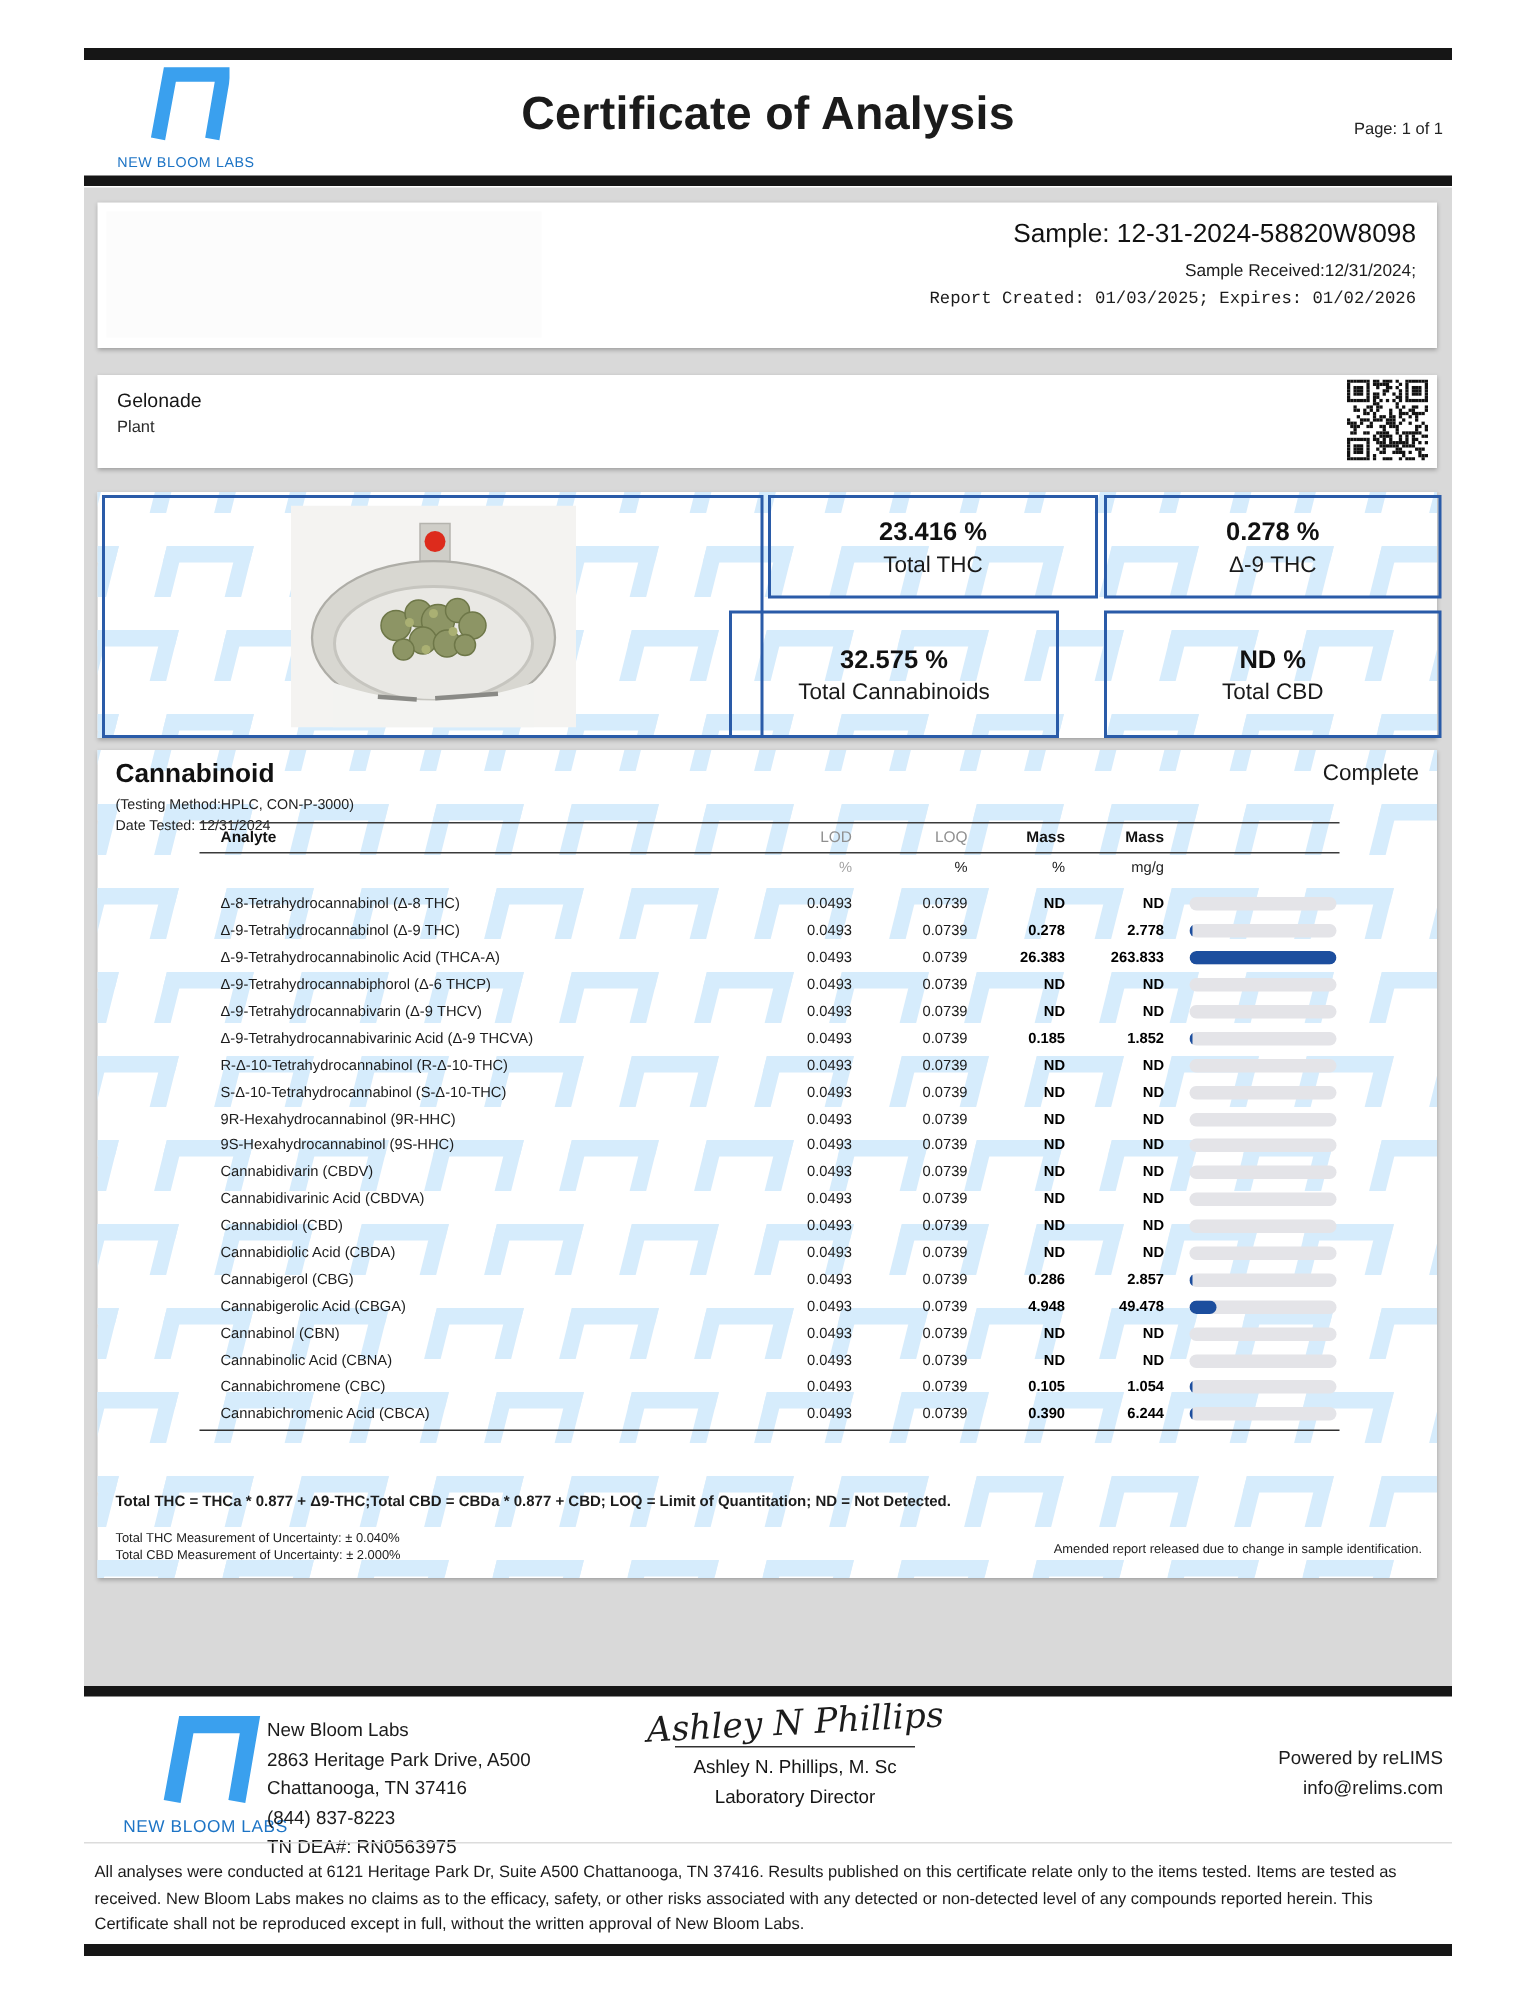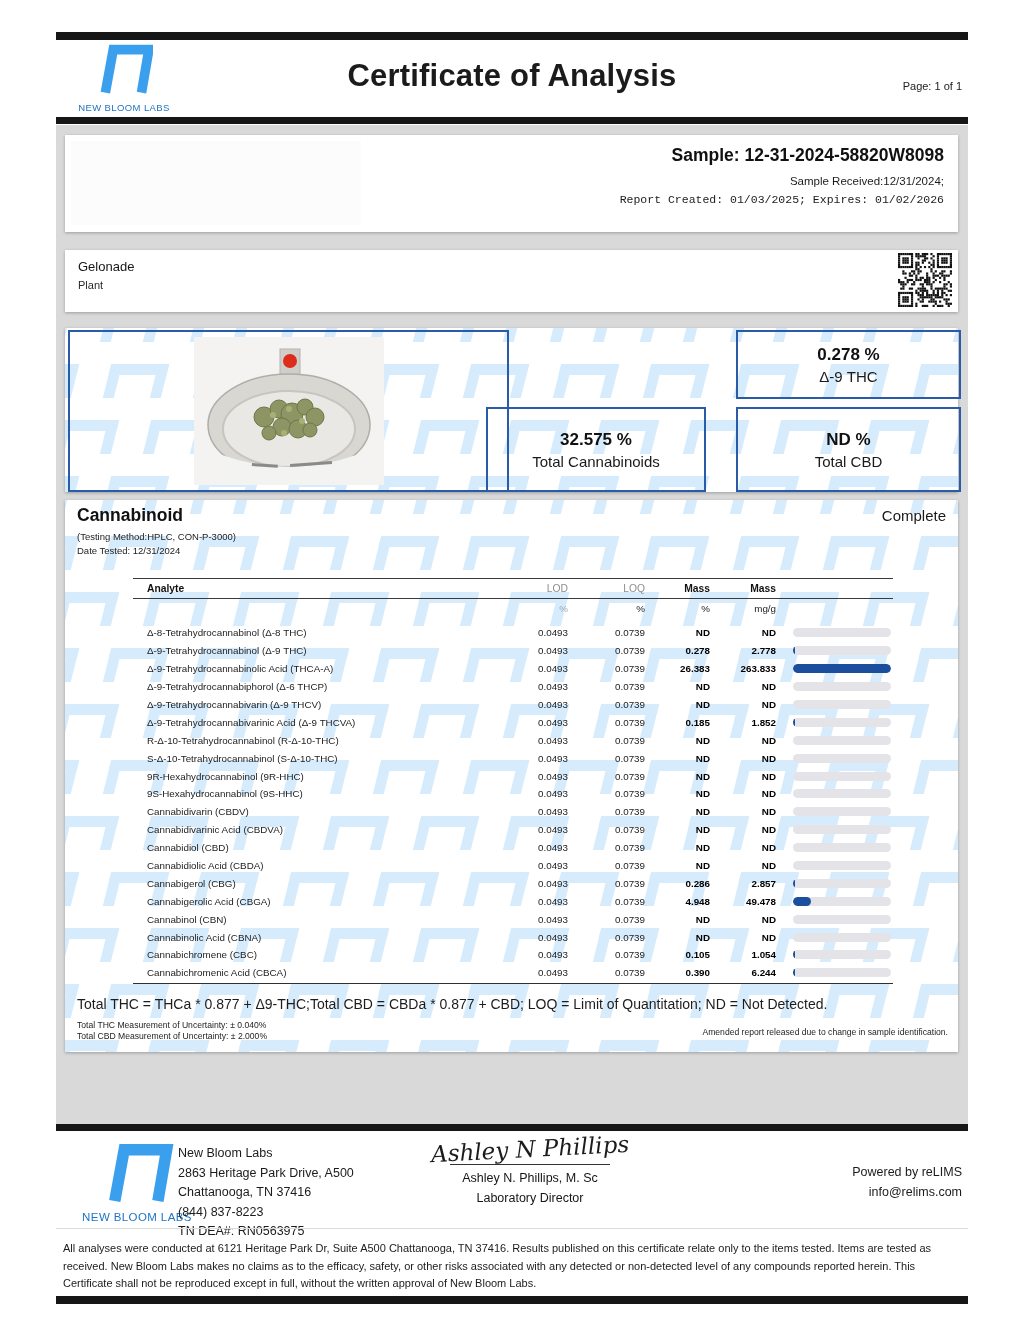--- a/index.html
+++ b/index.html
@@ -11,21 +11,21 @@
   
   .logo-wrap{position:absolute;left:64px;top:44px;width:120px;text-align:center;}
   .logo-text{font-size:9.5px;letter-spacing:.4px;color:#1d74c5;margin-top:2px;white-space:nowrap;}
   .coa-title{position:absolute;left:0;right:0;top:58px;text-align:center;font-size:31px;font-weight:700;color:#1b1b1b;letter-spacing:.2px;}
   .page-label{position:absolute;right:62px;top:80px;font-size:11px;color:#222;}
 
   
   .card{position:absolute;background:#fff;box-shadow:0 1px 3px rgba(0,0,0,.28);}
   .sample-card{left:65px;top:135px;width:893px;height:97px;}
   .redacted{position:absolute;left:6px;top:6px;width:290px;height:84px;background:#fcfcfc;}
-  .sample-id{position:absolute;right:14px;top:10px;font-size:17.5px;font-weight:700;color:#111;}
+  .sample-id{position:absolute;right:14px;top:10px;font-size:17.5px;font-weight:400;color:#111;}
   .sample-sub{position:absolute;right:14px;font-size:11.5px;color:#1c1c1c;}
   .product-card{left:65px;top:250px;width:893px;height:62px;}
   .product-name{position:absolute;left:13px;top:9px;font-size:13px;color:#161616;}
   .product-type{position:absolute;left:13px;top:29px;font-size:11px;color:#2a2a2a;}
   .qr{position:absolute;right:6px;top:3px;width:54px;height:54px;background:#fff;}
 
   
   .wm-layer{position:absolute;inset:0;overflow:hidden;z-index:0;pointer-events:none;}
   .wm-glyph{position:absolute;width:58px;height:34px;border:11px solid #d6ecfc;border-bottom:none;transform:skewX(-14deg);box-sizing:border-box;}
 
@@ -41,21 +41,21 @@
   .mb3{left:421px;top:79px;width:216px;height:81px;}
   .mb4{left:671px;top:79px;width:221px;height:81px;}
 
   
   .cannab-panel{left:65px;top:500px;width:893px;height:552px;}
   .sec-title{position:absolute;left:12px;top:5px;font-size:17.5px;font-weight:700;color:#111;}
   .sec-status{position:absolute;right:12px;top:7px;font-size:15px;color:#1a1a1a;}
   .sec-method{position:absolute;left:12px;top:31px;font-size:9.5px;color:#222;}
   .sec-date{position:absolute;left:12px;top:45px;font-size:9.5px;color:#222;}
 
-  .table{position:absolute;left:68px;top:78px;width:760px;}
+  .table{position:absolute;left:68px;top:48px;width:760px;}
   .trow{display:flex;align-items:center;height:17.9px;font-size:9.8px;color:#1c1c1c;}
   .thead{height:19px;border-top:1.6px solid #3a3a3a;border-bottom:1.6px solid #3a3a3a;}
   .tunits{height:19px;}
   .c{box-sizing:border-box;}
   .c.name{width:295px;padding-left:14px;text-align:left;}
   .c.lod{width:140px;text-align:right;}
   .c.loq{width:77px;text-align:right;}
   .c.m1{width:65px;text-align:right;font-weight:700;color:#000;}
   .c.m2{width:66px;text-align:right;font-weight:700;color:#000;}
   .c.barwrap{width:98px;margin-left:17px;}
@@ -64,21 +64,21 @@
   .thead .lod,.thead .loq{color:#8f8f8f;font-weight:400;}
   .thead .m1,.thead .m2{font-weight:700;color:#111;}
   .tunits .lod{color:#a5a5a5;}
   .tunits .loq,.tunits .m1,.tunits .m2{color:#222;font-weight:400;}
   .spacer{height:6px;}
   .track{height:9px;background:#e4e4e8;border-radius:5px;position:relative;overflow:hidden;}
   .fill{position:absolute;left:0;top:0;bottom:0;background:#1c4e9e;border-radius:5px;}
   .trow.total{font-weight:700;height:18px;}
   .tbottom{border-top:1.8px solid #2f2f2f;margin-top:1px;}
 
-  .note-formula{position:absolute;left:12px;top:496px;font-size:14px;color:#1d1d1d;}
+  .note-formula{position:absolute;left:12px;top:496px;font-size:10px;color:#1d1d1d;font-weight:bold;}
   .note-unc1{position:absolute;left:12px;top:520px;font-size:8.6px;color:#1d1d1d;}
   .note-unc2{position:absolute;left:12px;top:531px;font-size:8.6px;color:#1d1d1d;}
   .note-amended{position:absolute;right:10px;top:527px;font-size:8.6px;color:#1d1d1d;}
 
   
   .f-logo-wrap{position:absolute;left:62px;top:1143px;width:150px;text-align:center;}
   .f-logo-text{font-size:11.5px;letter-spacing:.4px;color:#1d74c5;margin-top:2px;white-space:nowrap;}
   .address{position:absolute;left:178px;top:1144px;font-size:12.5px;color:#1b1b1b;line-height:19.5px;}
   .sig-block{position:absolute;left:420px;top:1136px;width:220px;text-align:center;}
   .sig-script{font-family:"DejaVu Serif",serif;font-style:italic;font-size:23px;color:#1c1c1c;transform:rotate(-3deg);display:inline-block;margin-bottom:2px;}
@@ -495,20 +495,24 @@
               <circle cx="108" cy="84" r="3"></circle>
               <circle cx="90" cy="96" r="3"></circle>
             </g>
           <path d="M28 118 Q95 142 162 118 L162 148 L28 148 Z" fill="#f3f3f1"></path>
           <g fill="#8a8a86">
               <rect x="58" y="126" width="26" height="3" transform="rotate(4 58 126)"></rect>
               <rect x="96" y="127" width="42" height="3" transform="rotate(-4 96 127)"></rect>
             </g>
         </svg>
       </div>
+      <div class="metric-box mb1">
+        <div class="metric-value">23.416 %</div>
+        <div class="metric-label">Total THC</div>
+      </div>
       <div class="metric-box mb2">
         <div class="metric-value">0.278 %</div>
         <div class="metric-label">Δ-9 THC</div>
       </div>
       <div class="metric-box mb3">
         <div class="metric-value">32.575 %</div>
         <div class="metric-label">Total Cannabinoids</div>
       </div>
       <div class="metric-box mb4">
         <div class="metric-value">ND %</div>

